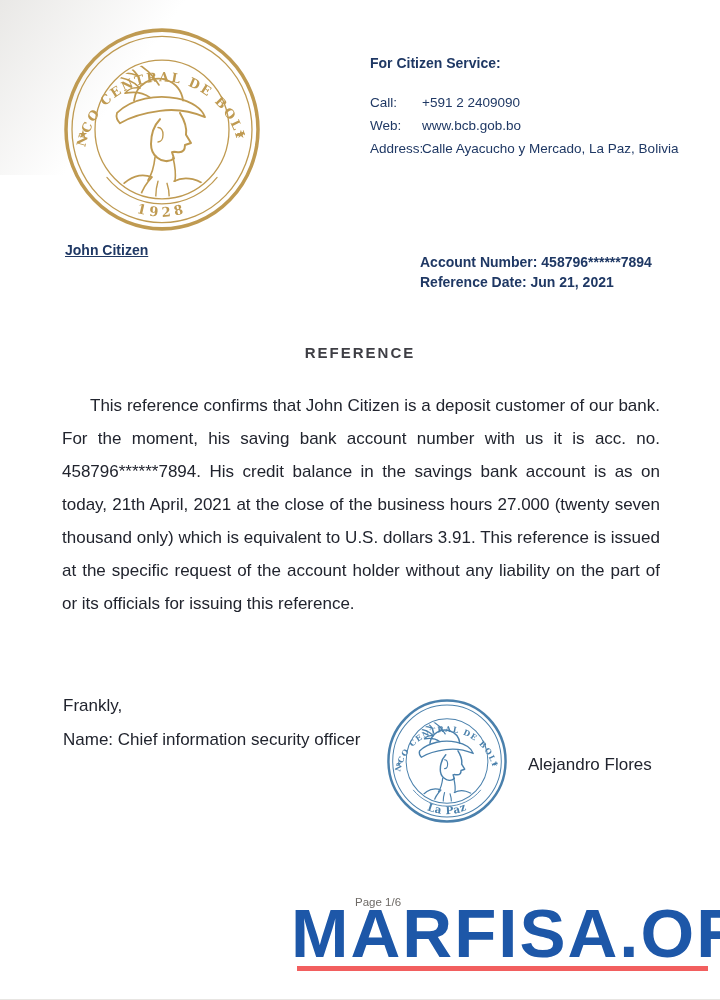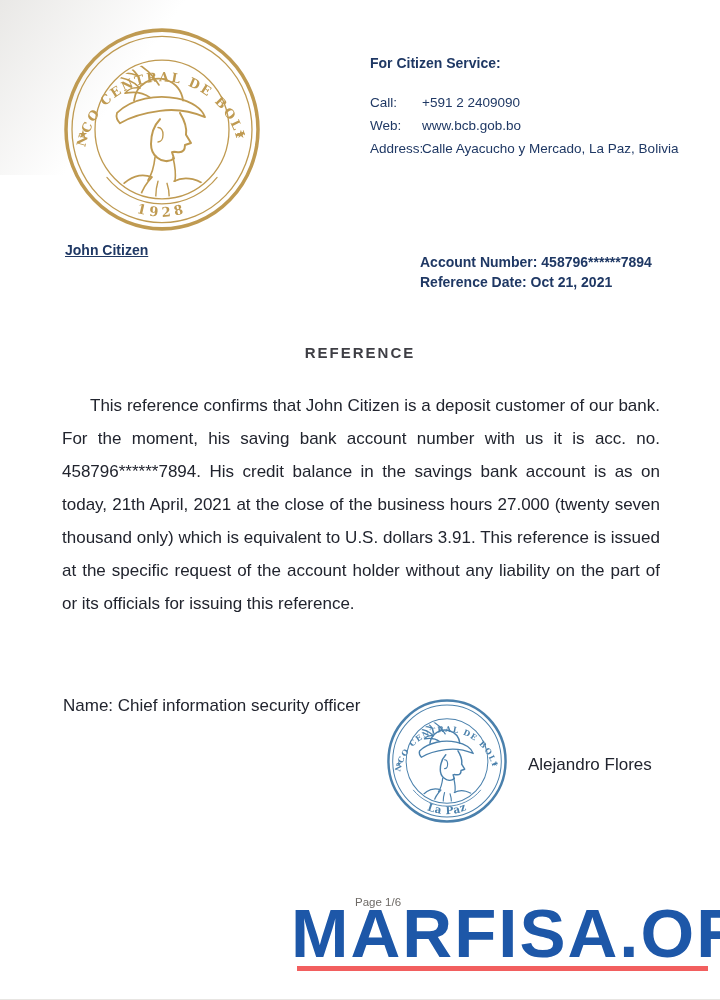--- a/index.html
+++ b/index.html
@@ -127,27 +127,28 @@
       <span class="cs-label">Address:</span>
       <span class="cs-value">Calle Ayacucho y Mercado, La Paz, Bolivia</span>
     </div>
   </div>
 
   <div class="addressee-left">
     <div class="addressee-name">John Citizen</div>
   </div>
   <div class="addressee-right">
     <div>Account Number: 458796******7894</div>
-    <div>Reference Date: Oct 21, 2021</div>
+    <div>Reference Date: Jun 21, 2021</div>
   </div>
 
   <div class="ref-heading">REFERENCE</div>
   <div class="body-par">This reference confirms that John Citizen is a deposit customer of our bank. For the moment, his saving bank account number with us it is acc. no. 458796******7894. His credit balance in the savings bank account is as on today, 21th April, 2021 at the close of the business hours 27.000 (twenty seven thousand only) which is equivalent to U.S. dollars 3.91. This reference is issued at the specific request of the account holder without any liability on the part of or its officials for issuing this reference.</div>
 
   <div class="sig-block">
+    <span class="sig-line">Frankly,</span>
     <span class="sig-line">Name: Chief information security officer</span>
   </div>
 
   <div class="stamp">
     <svg viewBox="0 0 200 200" preserveAspectRatio="none" class="blue">
       <defs>
         <clipPath id="clipS">
             <circle cx="100" cy="100" r="65"></circle>
           </clipPath>
         <path id="topS" d="M 24 114 A 78 78 0 0 1 176 114" fill="none"></path>

